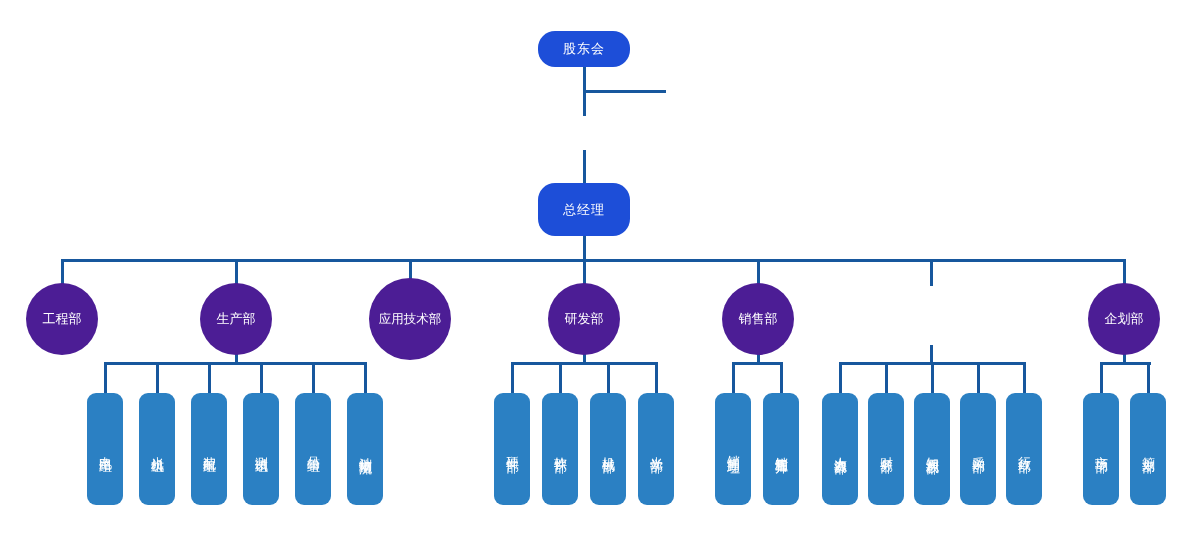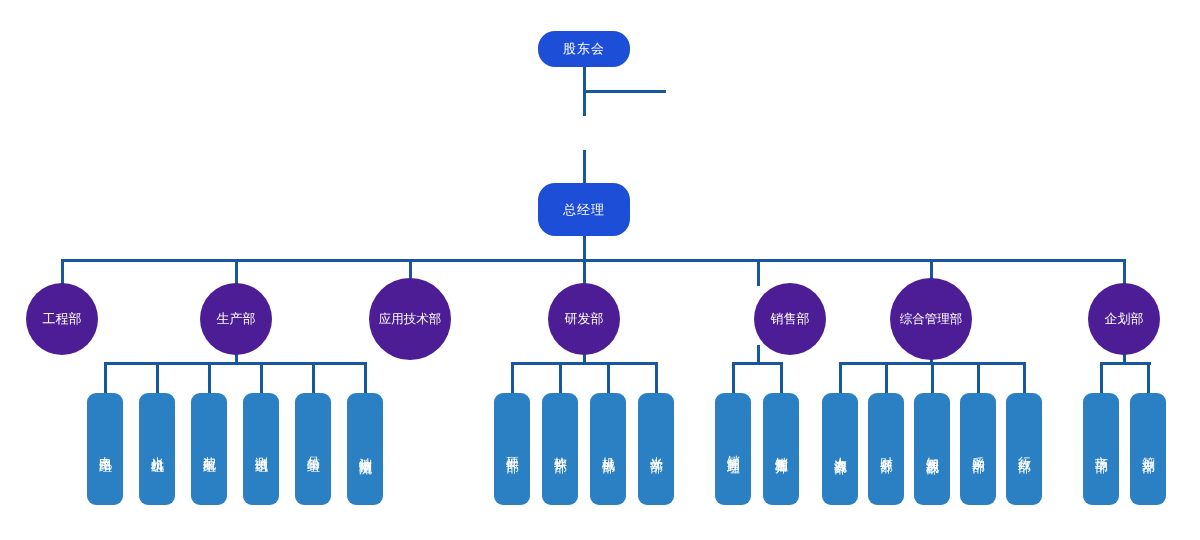--- a/index.html
+++ b/index.html
@@ -121,22 +121,21 @@
   <div class="lv" style="left:1099.5px; top:362px; height:33px;"></div>
   <div class="lv" style="left:1146.5px; top:362px; height:33px;"></div>
 
   <div class="pill" style="left:538px; top:31px;">股东会</div>
   <div class="pill" style="left:538px; top:183px; height:53px;">总经理</div>
 
   <div class="dept-circle" style="left:26px; top:283px;">工程部</div>
   <div class="dept-circle" style="left:200px; top:283px;">生产部</div>
   <div class="dept-circle wide" style="left:369px; top:278px;">应用技术部</div>
   <div class="dept-circle" style="left:548px; top:283px;">研发部</div>
-  <div class="dept-circle" style="left:754px; top:283px;">销售部</div>
-  <div class="dept-circle wide" style="left:890px; top:278px;">综合管理部</div>
+  <div class="dept-circle" style="left:722px; top:283px;">销售部</div>
   <div class="dept-circle" style="left:1088px; top:283px;text-align:center;">企划部</div>
 
   <div class="team-box" style="left:87px; top:393px;">电路组</div>
   <div class="team-box" style="left:139px; top:393px;">光机组</div>
   <div class="team-box" style="left:191px; top:393px;">装配组</div>
   <div class="team-box" style="left:243px; top:393px;">测试组</div>
   <div class="team-box" style="left:295px; top:393px;">品管组</div>
   <div class="team-box" style="left:347px; top:393px; letter-spacing:1px;">计划物流组</div>
 
   <div class="team-box" style="left:494px; top:393px;">硬件部</div>

